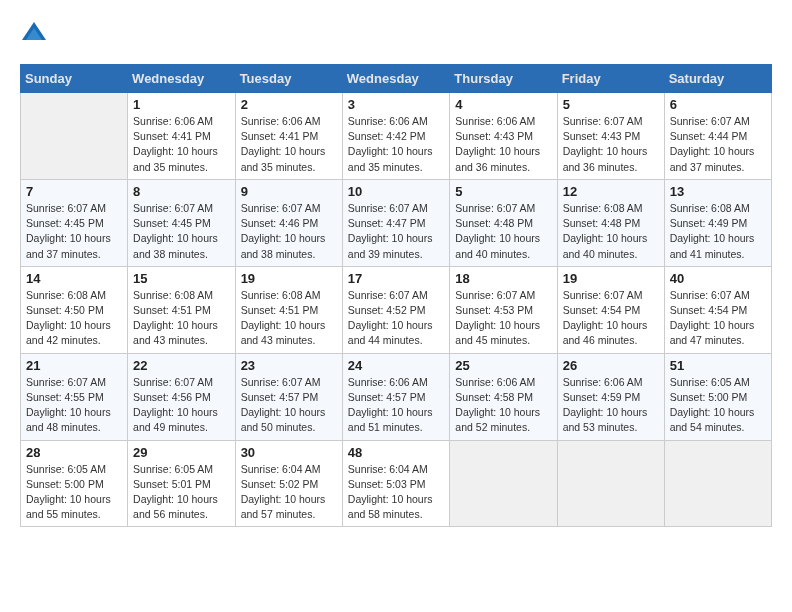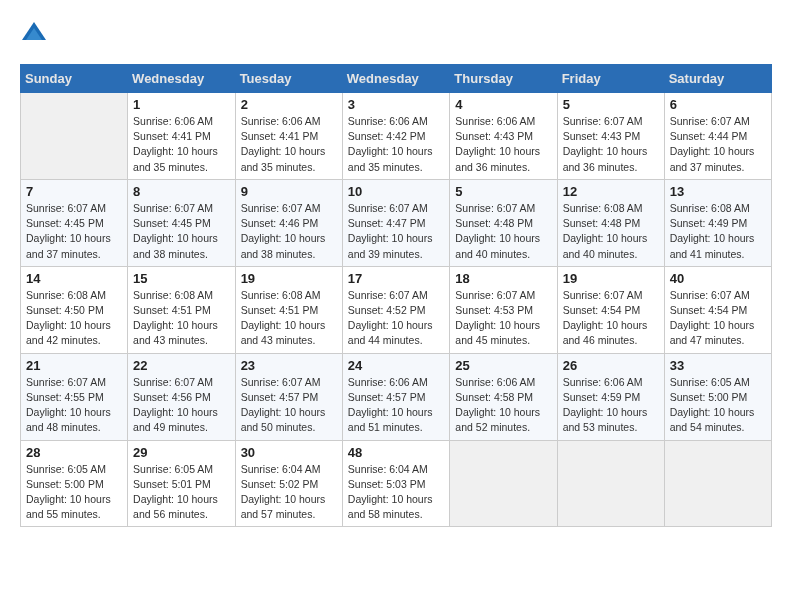--- a/index.html
+++ b/index.html
@@ -238,21 +238,21 @@
         </td>
         <td>
           <span class="day-num">25</span>
           <div class="day-info">Sunrise: 6:06 AM<br>Sunset: 4:58 PM<br>Daylight: 10 hours<br>and 52 minutes.</div>
         </td>
         <td>
           <span class="day-num">26</span>
           <div class="day-info">Sunrise: 6:06 AM<br>Sunset: 4:59 PM<br>Daylight: 10 hours<br>and 53 minutes.</div>
         </td>
         <td>
-          <span class="day-num">33</span>
+          <span class="day-num">51</span>
           <div class="day-info">Sunrise: 6:05 AM<br>Sunset: 5:00 PM<br>Daylight: 10 hours<br>and 54 minutes.</div>
         </td>
       </tr>
       <tr>
         <td>
           <span class="day-num">28</span>
           <div class="day-info">Sunrise: 6:05 AM<br>Sunset: 5:00 PM<br>Daylight: 10 hours<br>and 55 minutes.</div>
         </td>
         <td>
           <span class="day-num">29</span>

